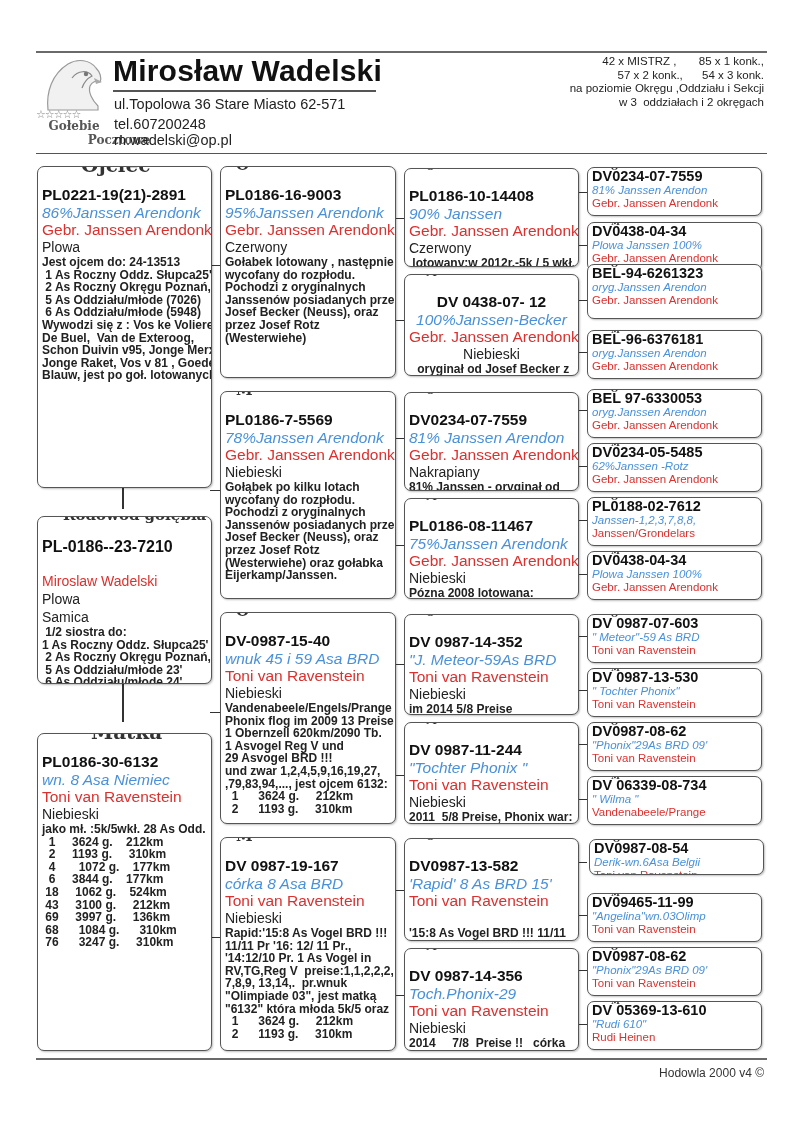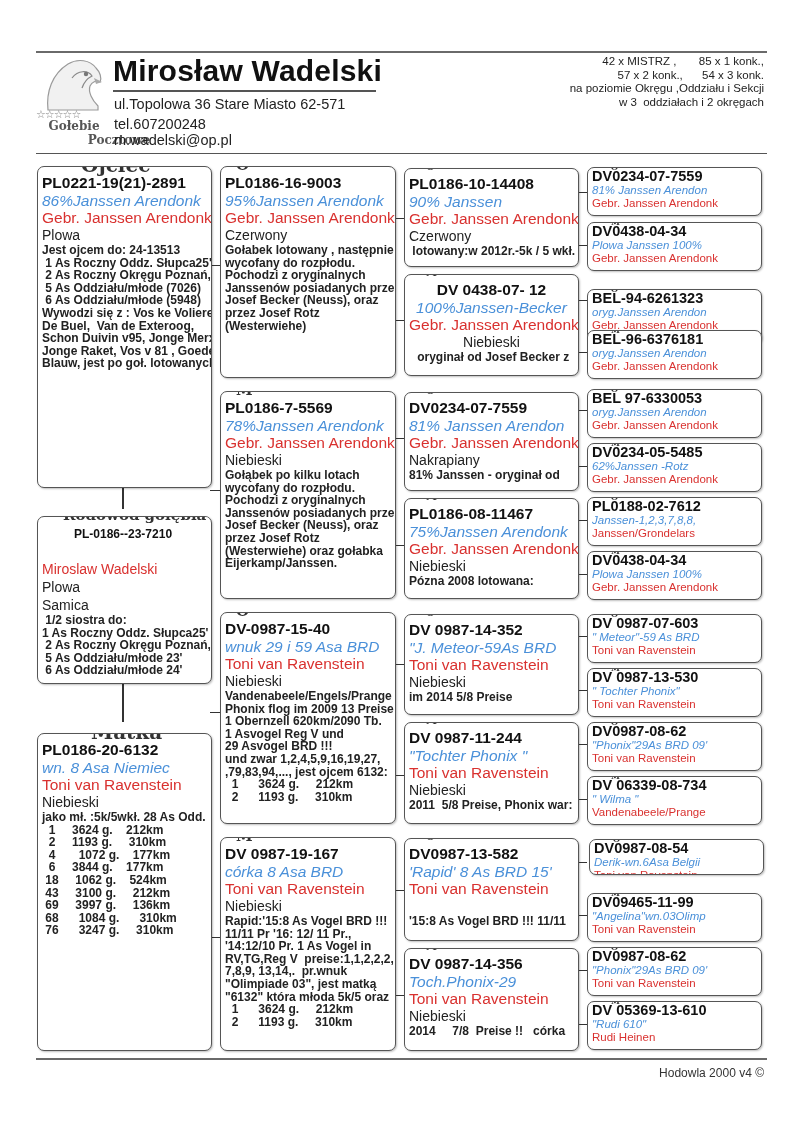--- a/index.html
+++ b/index.html
@@ -21,21 +21,21 @@
     .owner-name { position: absolute; left: 113px; top: 54px; font-size: 30px; font-weight: bold; color: #111; letter-spacing: 0.2px; }
     .owner-underline { position: absolute; left: 113px; top: 90px; width: 263px; height: 2px; background: #555; }
     .owner-line { position: absolute; left: 114px; font-size: 14.5px; color: #222; }
     .owner-line.a { top: 96px; }
     .owner-line.b { top: 116px; }
     .owner-line.c { top: 132px; }
 
     .achieve { position: absolute; right: 36px; top: 55px; width: 240px; text-align: right; font-size: 11.5px; line-height: 13.5px; color: #222; }
     .achieve div { white-space: pre; }
 
-    .box { position: absolute; border: 1.5px solid #555; border-radius: 7px; background: #fff; box-shadow: 1px 1px 2px rgba(0,0,0,0.25); padding: 2px 4px; overflow: hidden; }
+    .box { position: absolute; border: 1.5px solid #555; border-radius: 7px; background: #fff; box-shadow: 1px 1px 2px rgba(0,0,0,0.25); padding: 14px 4px; overflow: hidden; }
     .legend { position: absolute; background: #fff; font-family: "DejaVu Serif", serif; font-weight: bold; color: #333; padding: 0 3px; line-height: 1; }
     .legend.big { font-size: 20px; top: -12px; }
     .legend.med { font-size: 15px; top: -9px; }
     .legend.sm { font-size: 10px; top: -7px; }
     .legend.xs { font-size: 8px; top: -5px; }
 
     .ring { font-weight: bold; color: #111; white-space: nowrap; }
     .blue { color: #4a90d9; font-style: italic; white-space: nowrap; }
     .red { color: #d9312f; white-space: nowrap; }
     .color { color: #222; white-space: nowrap; }
@@ -117,36 +117,36 @@
 Wywodzi się z : Vos ke Voliere,
 De Buel,  Van de Exteroog,
 Schon Duivin v95, Jonge Merx,
 Jonge Raket, Vos v 81 , Goede
 Blauw, jest po goł. lotowanych</div>
 </div>
 
 <div class="box l1" style="left:37px; top:516px; width:175px; height:168px;">
   <span class="legend med" style="left:22px;">Rodowód gołębia</span>
   <div style="height:6px"></div>
-  <div class="ring" style="font-size:12px;margin-left:32px;">PL-0186--23-7210</div>
+  <div class="ring" style="font-size:16px;">PL-0186--23-7210</div>
   <div style="height:17px"></div>
   <div class="red" style="font-size:14px;">Miroslaw Wadelski</div>
   <div class="color">Plowa</div>
   <div class="color">Samica</div>
   <div class="note"> 1/2 siostra do:
 1 As Roczny Oddz. Słupca25'
  2 As Roczny Okręgu Poznań,
  5 As Oddziału/młode 23'
  6 As Oddziału/młode 24'</div>
 </div>
 
 <div class="box l1" style="left:37px; top:733px; width:175px; height:318px;">
   <span class="legend big" style="left:50px;">Matka</span>
   <div style="height:4px"></div>
-  <div class="ring">PL0186-20-6132</div>
+  <div class="ring">PL0186-30-6132</div>
   <div class="blue">wn. 8 Asa Niemiec</div>
   <div class="red">Toni van Ravenstein</div>
   <div class="color">Niebieski</div>
   <div class="note">jako mł. :5k/5wkł. 28 As Odd.
   1     3624 g.    212km
   2     1193 g.     310km
   4       1072 g.    177km
   6     3844 g.    177km
  18     1062 g.    524km
  43     3100 g.     212km
@@ -183,21 +183,21 @@
 Janssenów posiadanych przez
 Josef Becker (Neuss), oraz
 przez Josef Rotz
 (Westerwiehe) oraz gołabka
 Eijerkamp/Janssen.</div>
 </div>
 <div class="box l1" style="left:220px; top:612px; width:176px; height:212px;">
   <span class="legend med" style="left:12px;">O</span>
   <div style="height:4px"></div>
   <div class="ring">DV-0987-15-40</div>
-  <div class="blue">wnuk 29 i 59 Asa BRD</div>
+  <div class="blue">wnuk 45 i 59 Asa BRD</div>
   <div class="red">Toni van Ravenstein</div>
   <div class="color">Niebieski</div>
   <div class="note">Vandenabeele/Engels/Prange
 Phonix flog im 2009 13 Preise
 1 Obernzell 620km/2090 Tb.
 1 Asvogel Reg V und
 29 Asvogel BRD !!!
 und zwar 1,2,4,5,9,16,19,27,
 ,79,83,94,..., jest ojcem 6132:
   1      3624 g.     212km
@@ -325,21 +325,21 @@
   <div class="ring">DV0234-07-7559</div>
   <div class="blue">81% Janssen Arendon</div>
   <div class="red">Gebr. Janssen Arendonk</div>
 </div>
 <div class="box l4" style="left:587px; top:222px; width:175px; height:49px;">
   <span class="legend xs" style="left:20px;">M</span>
   <div class="ring">DV0438-04-34</div>
   <div class="blue">Plowa Janssen 100%</div>
   <div class="red">Gebr. Janssen Arendonk</div>
 </div>
-<div class="box l4" style="left:587px; top:289px; width:175px; height:55px;">
+<div class="box l4" style="left:587px; top:264px; width:175px; height:55px;">
   <span class="legend xs" style="left:20px;">O</span>
   <div class="ring">BEL-94-6261323</div>
   <div class="blue">oryg.Janssen Arendon</div>
   <div class="red">Gebr. Janssen Arendonk</div>
 </div>
 <div class="box l4" style="left:587px; top:330px; width:175px; height:49px;">
   <span class="legend xs" style="left:20px;">M</span>
   <div class="ring">BEL-96-6376181</div>
   <div class="blue">oryg.Janssen Arendon</div>
   <div class="red">Gebr. Janssen Arendonk</div>

